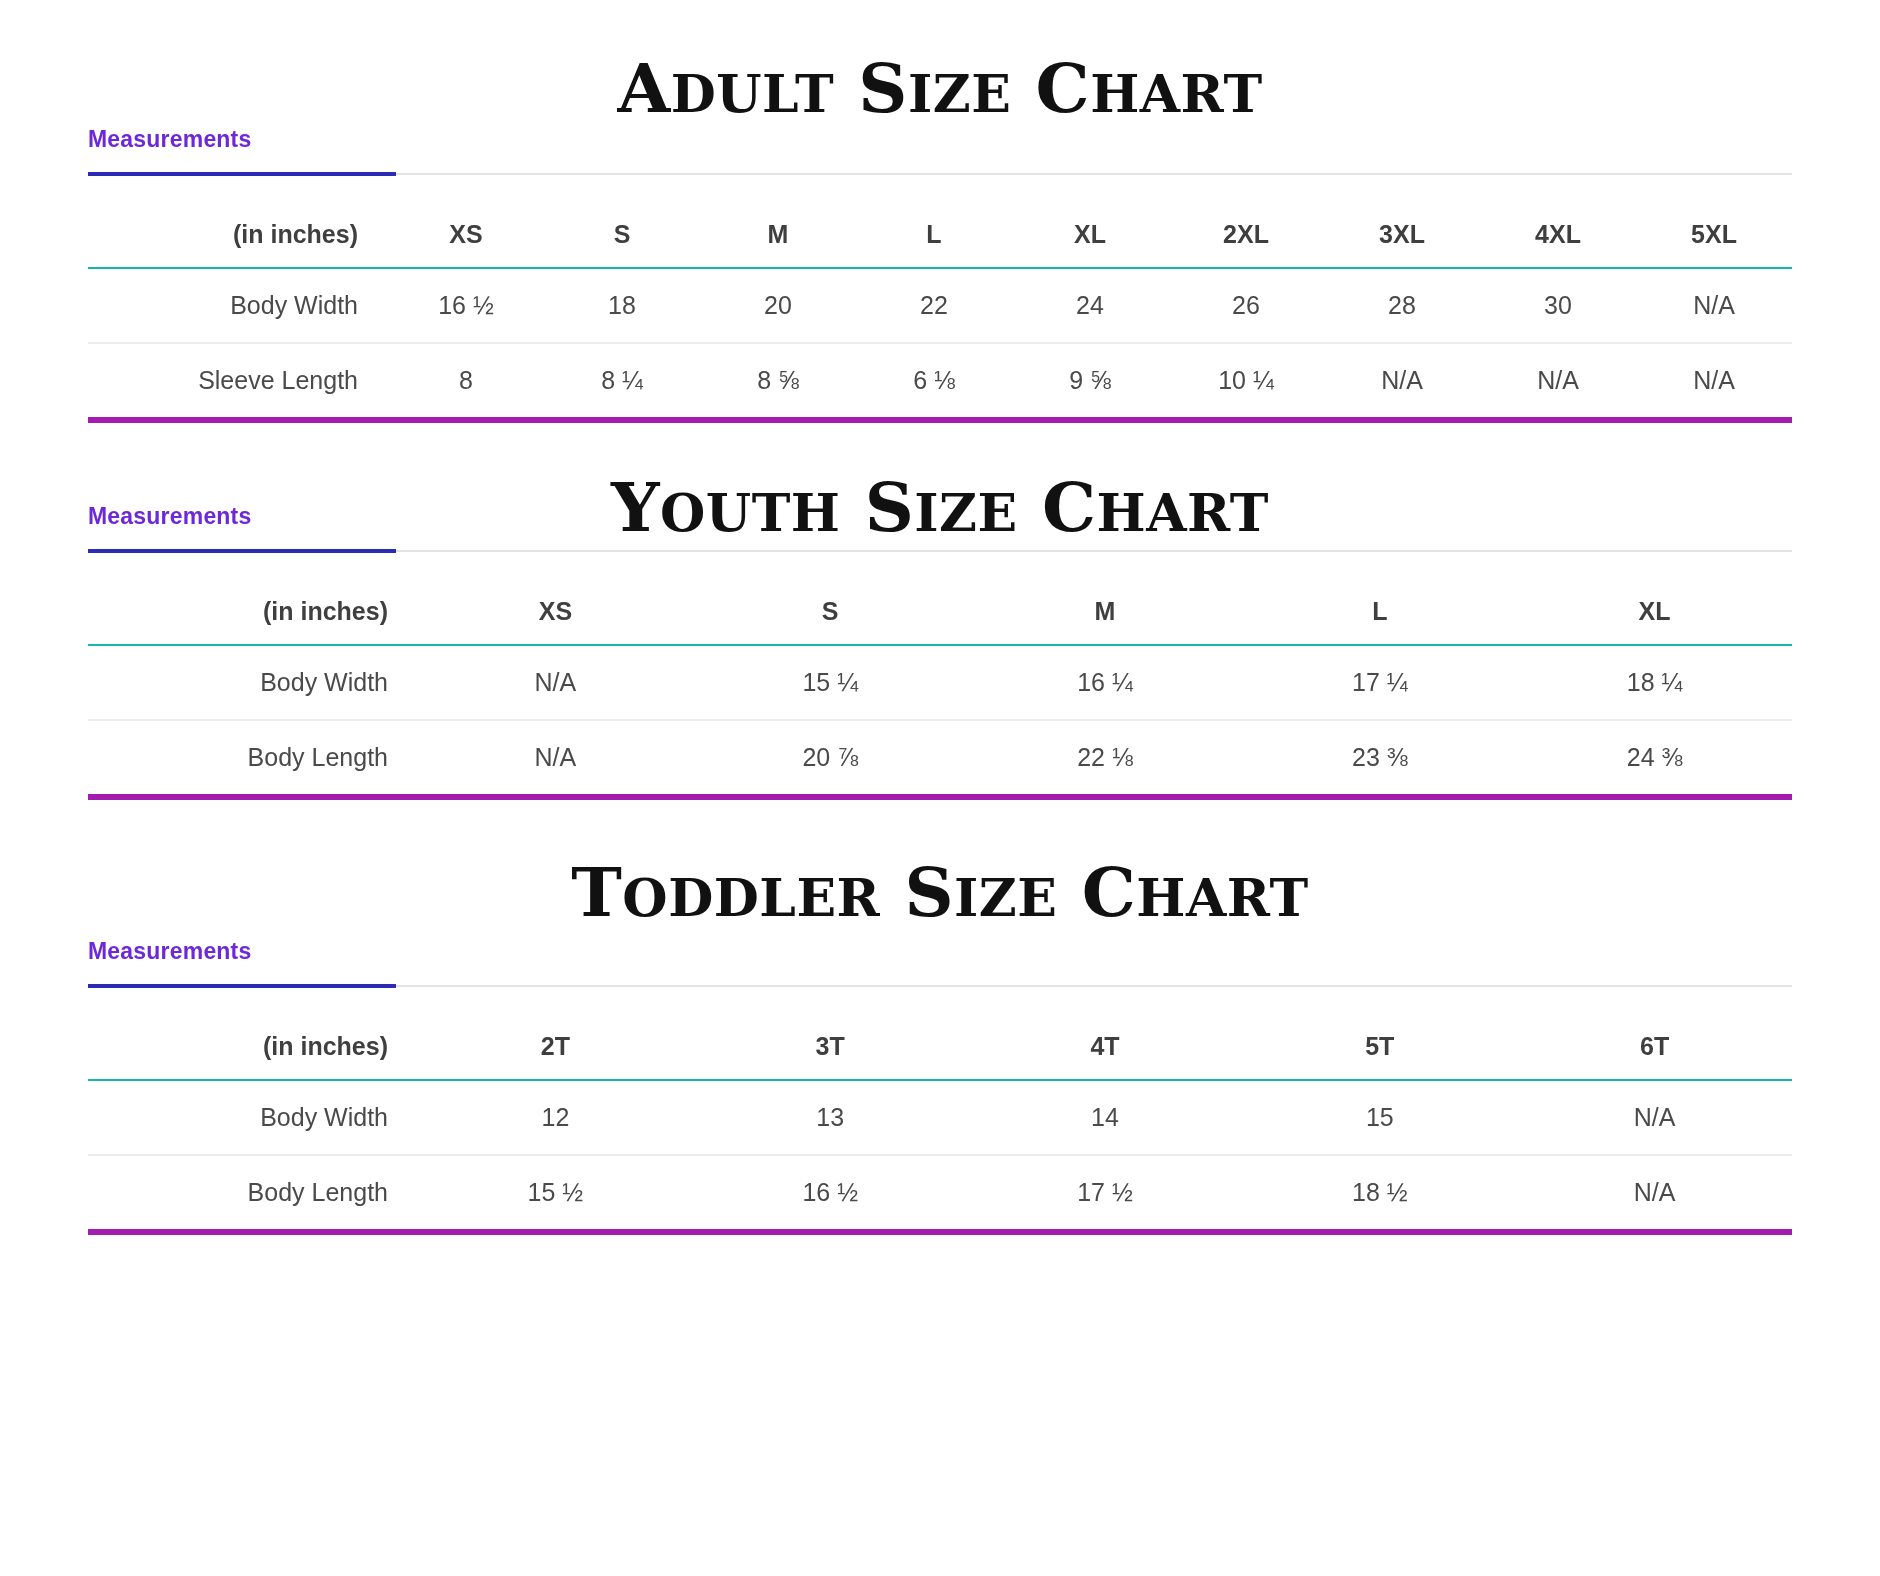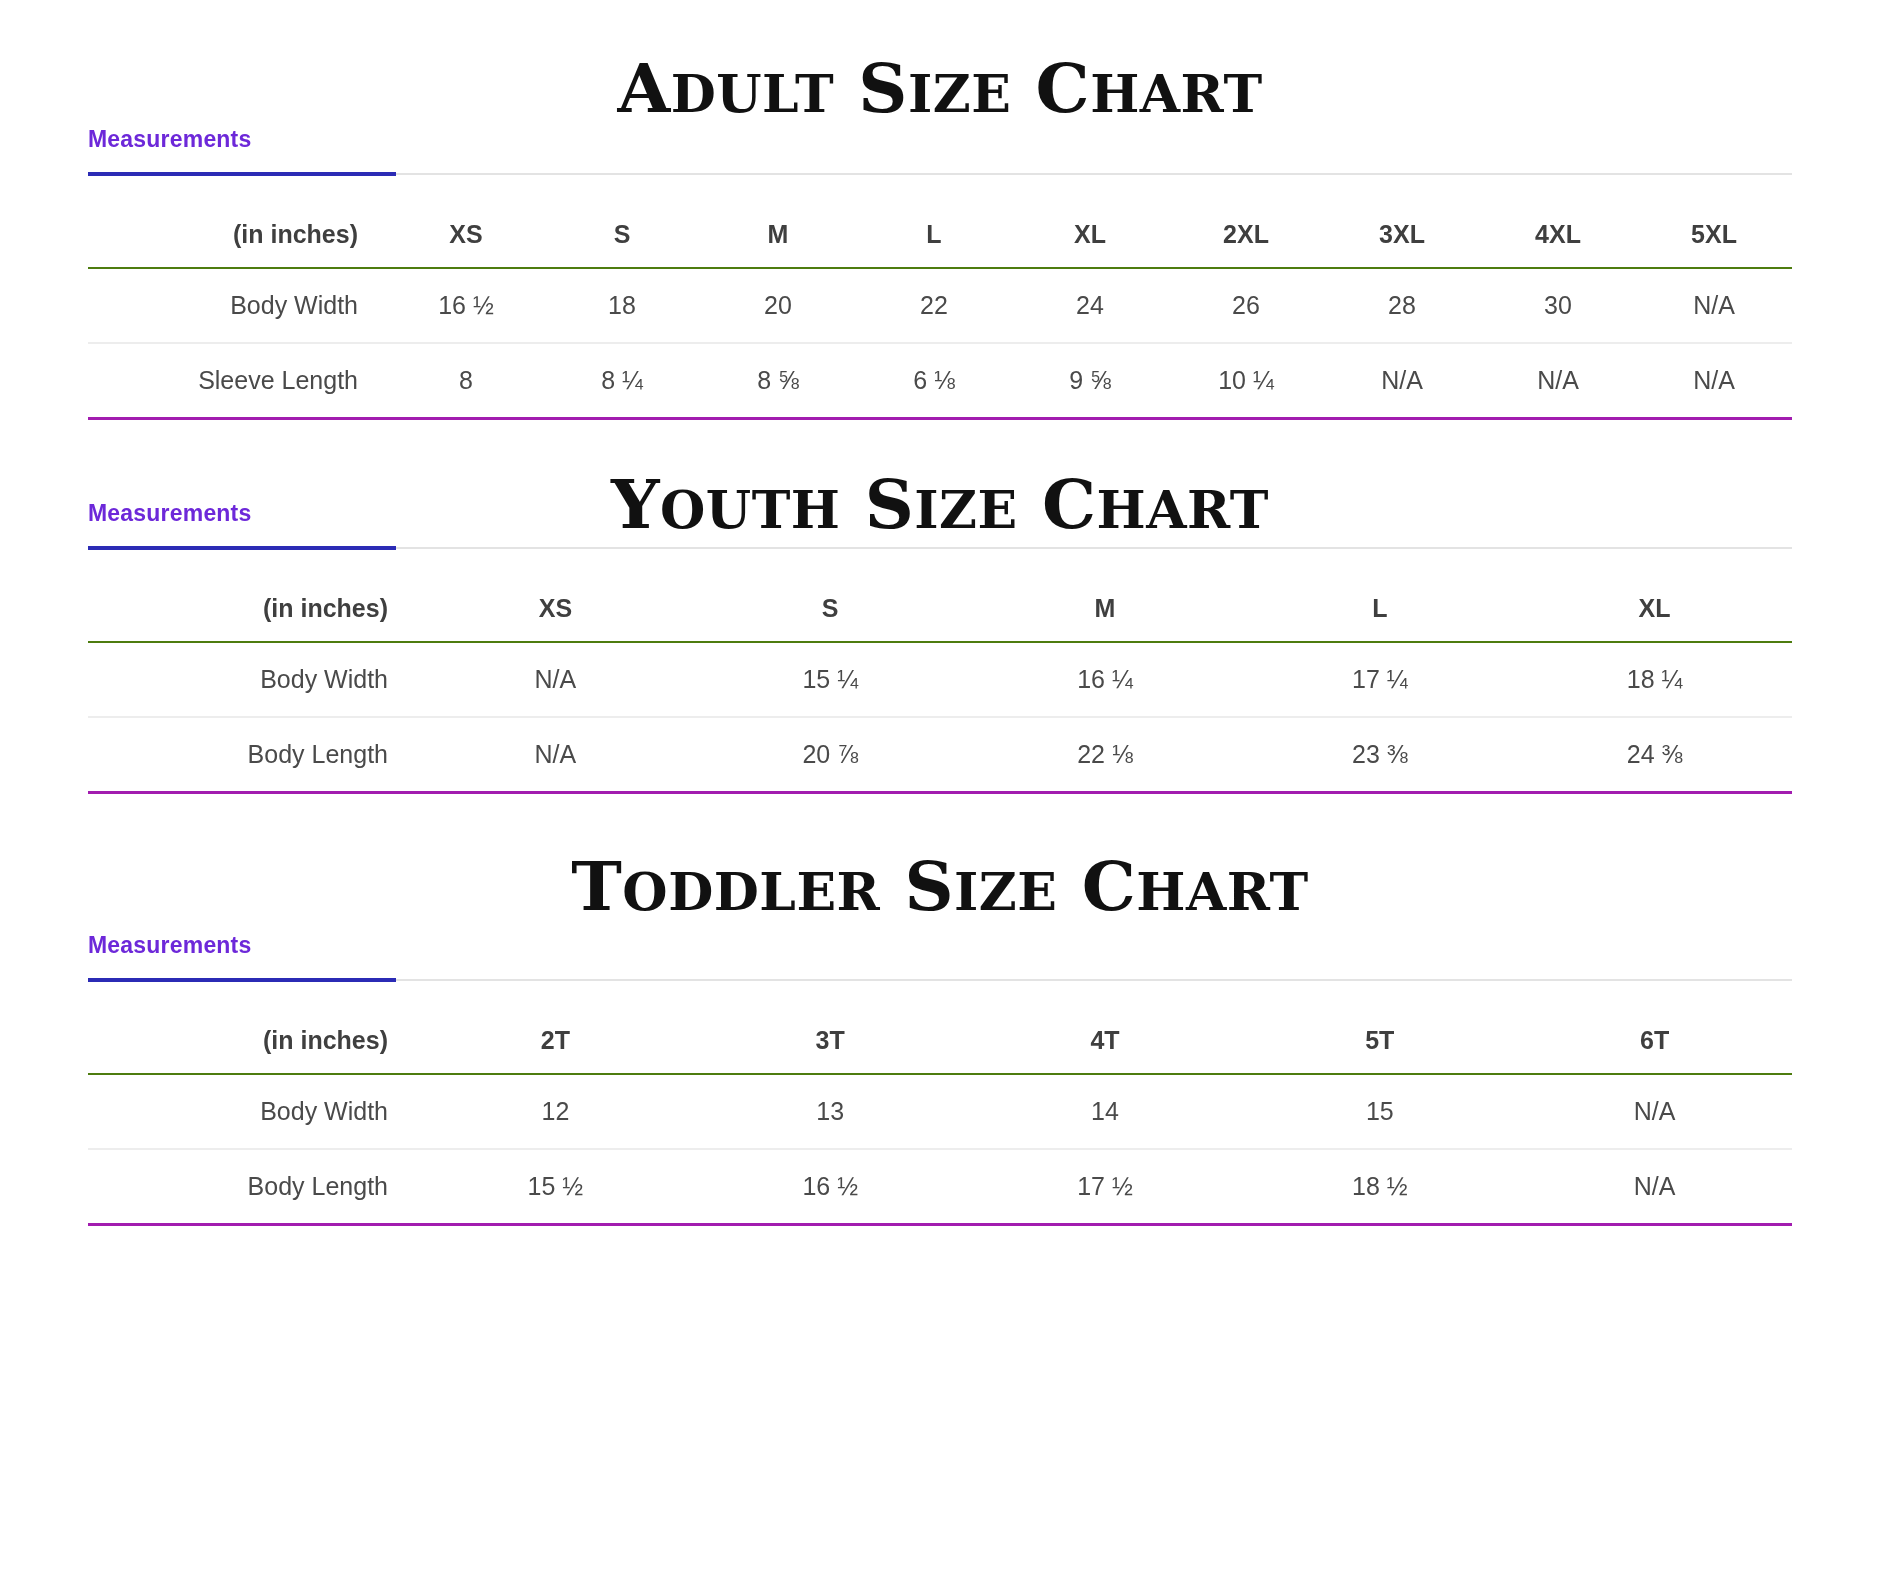--- a/index.html
+++ b/index.html
@@ -80,32 +80,32 @@
     text-align: center;
     padding: 22px 4px;
     font-weight: normal;
     border-bottom: 2px solid #ededed;
   }
   thead th {
     font-weight: bold;
     color: #3f3f3f;
     padding-bottom: 18px;
     padding-top: 30px;
-    border-bottom: 2px solid #4d7c0f;
+    border-bottom: 2px solid #14b8a6;
   }
   th.rowhead, td.rowhead {
     text-align: right;
     padding-right: 30px;
     white-space: nowrap;
   }
   thead th.rowhead {
     font-weight: bold;
   }
   tbody tr:last-child td {
-    border-bottom: 3px solid #a21caf;
+    border-bottom: 6px solid #a21caf;
   }
 
   
   .adult-table col.c0 { width: 300px; }
   .youth-table col.c0 { width: 330px; }
   .toddler-table col.c0 { width: 330px; }
 
   .s-adult { margin-top: 26px; }
   .s-youth { margin-top: 44px; }
   .s-toddler { margin-top: 52px; }

